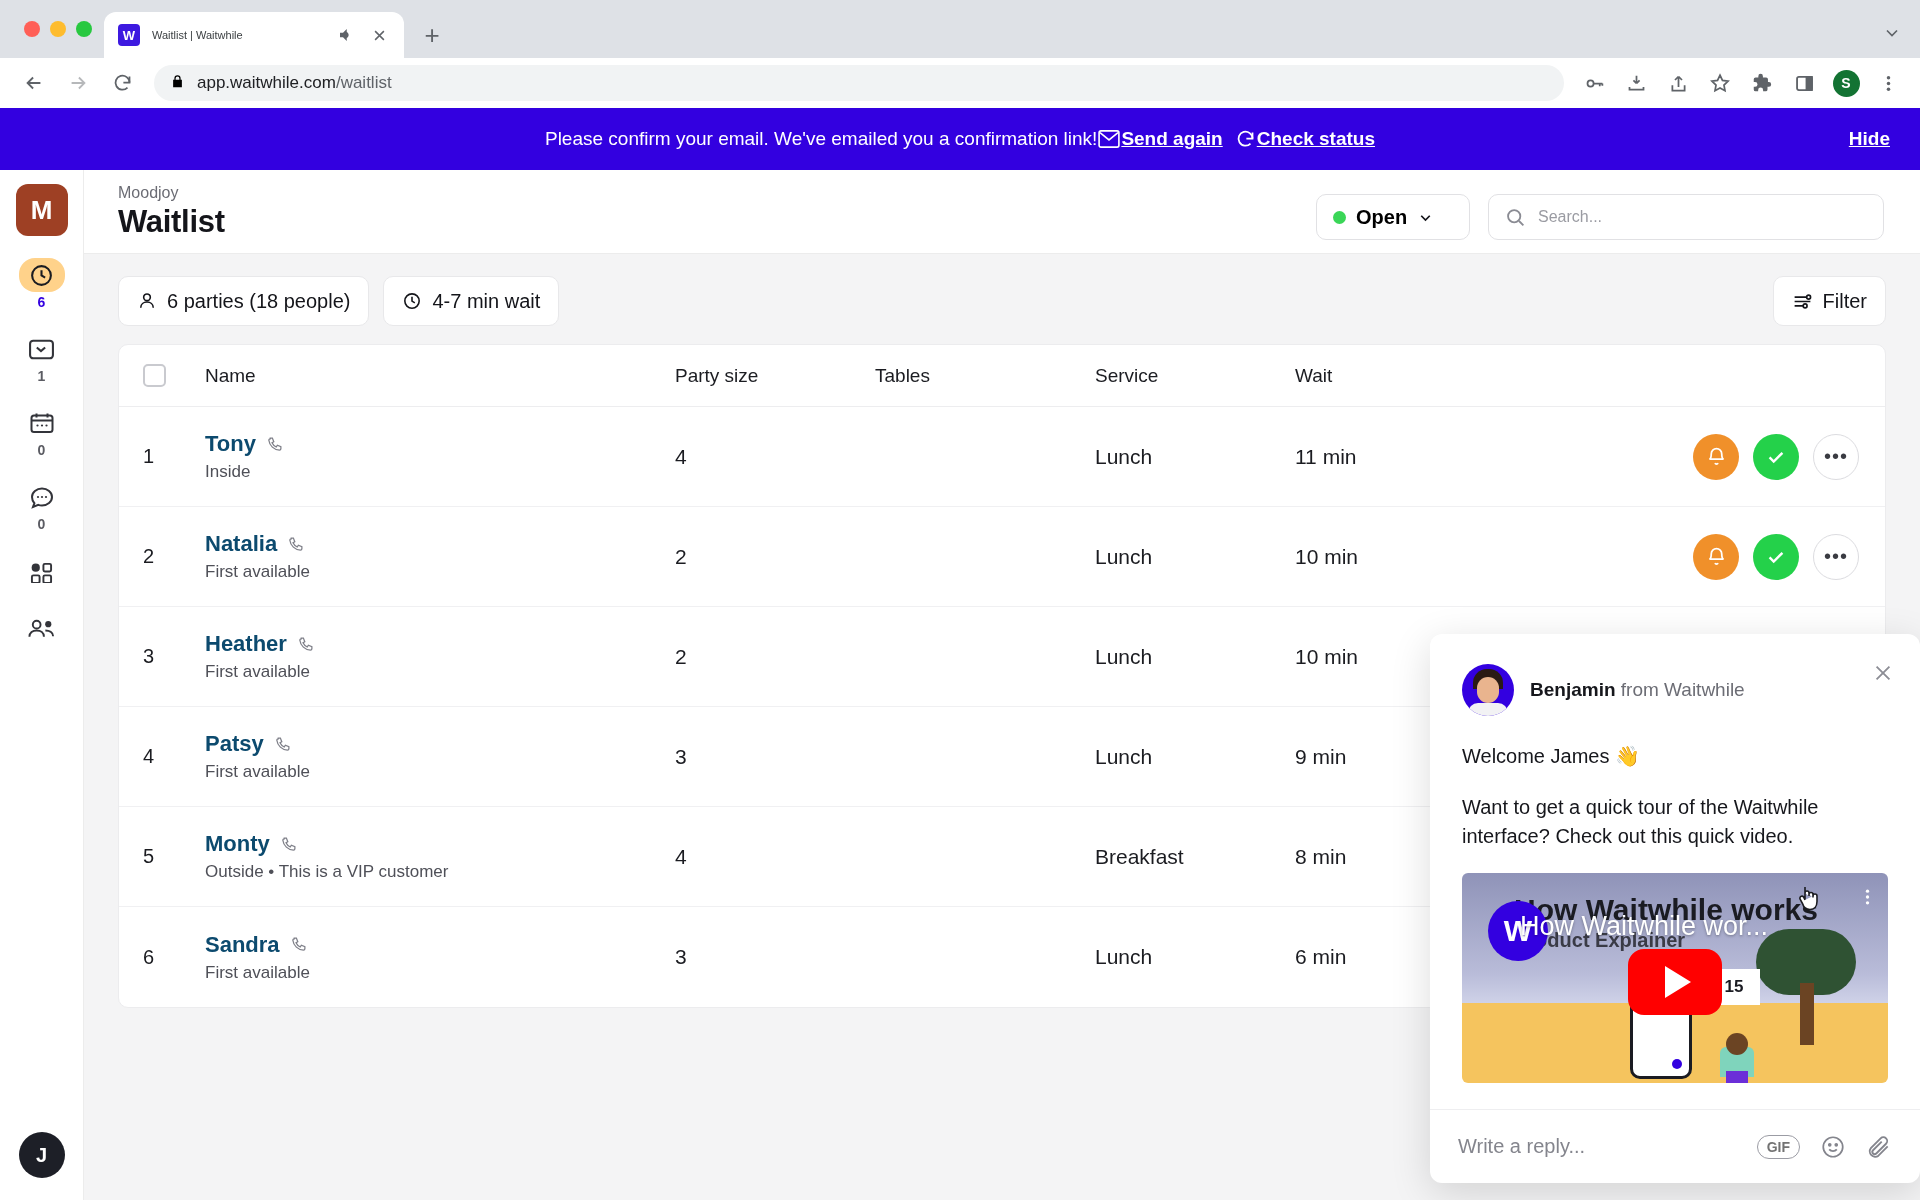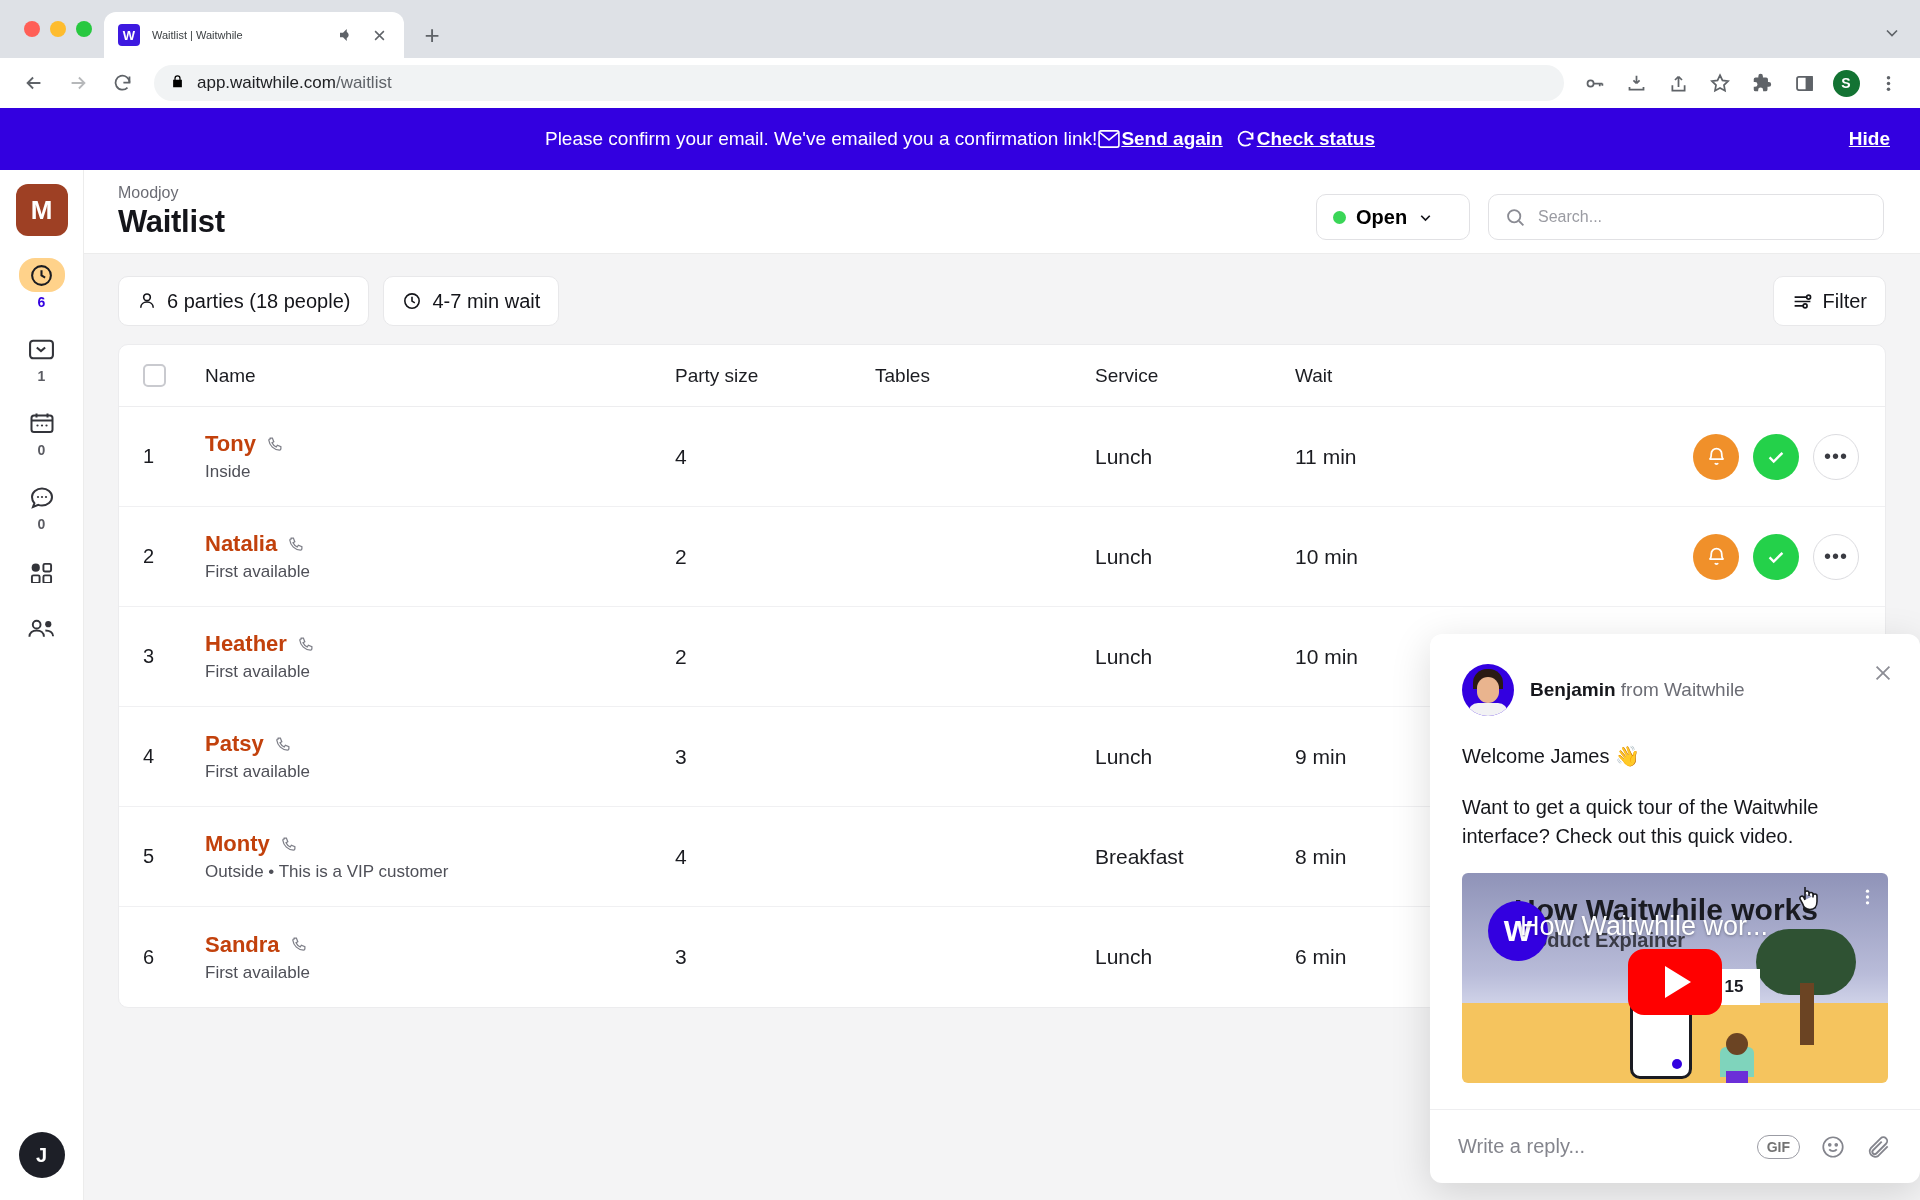--- a/index.html
+++ b/index.html
@@ -149,21 +149,21 @@
   .c-actions { flex: 1; }
 
   .trow {
     display: flex; align-items: center; height: 100px; padding: 0 0 0 24px;
     border-bottom: 1px solid #f0f0f2;
   }
   .trow:last-child { border-bottom: none; }
   .rownum { width: 62px; font-size: 20px; color: #1b1c21; }
   .nm-wrap { width: 470px; }
   .nm-line { display: flex; align-items: center; gap: 10px; }
-  .nm { font-size: 22px; font-weight: 700; color: #c2410c; }
+  .nm { font-size: 22px; font-weight: 700; color: #0c4a6e; }
   .phone-ico { color: #7e7f88; display: flex; align-items: center; }
   .nm-sub { font-size: 17px; color: #4f5058; margin-top: 5px; }
   .cell { font-size: 21px; color: #1b1c21; }
   .actions { flex: 1; display: flex; align-items: center; justify-content: flex-end; gap: 14px; padding-right: 26px; }
   .abtn { width: 46px; height: 46px; border-radius: 50%; display: flex; align-items: center; justify-content: center; cursor: pointer; }
   .abtn.bell { background: #f0902a; color: #fff; }
   .abtn.check { background: #24d14a; color: #fff; }
   .abtn.more { background: #fff; border: 1px solid #dcdce0; color: #3a3b42; font-size: 20px; letter-spacing: 1px; }
 
   

